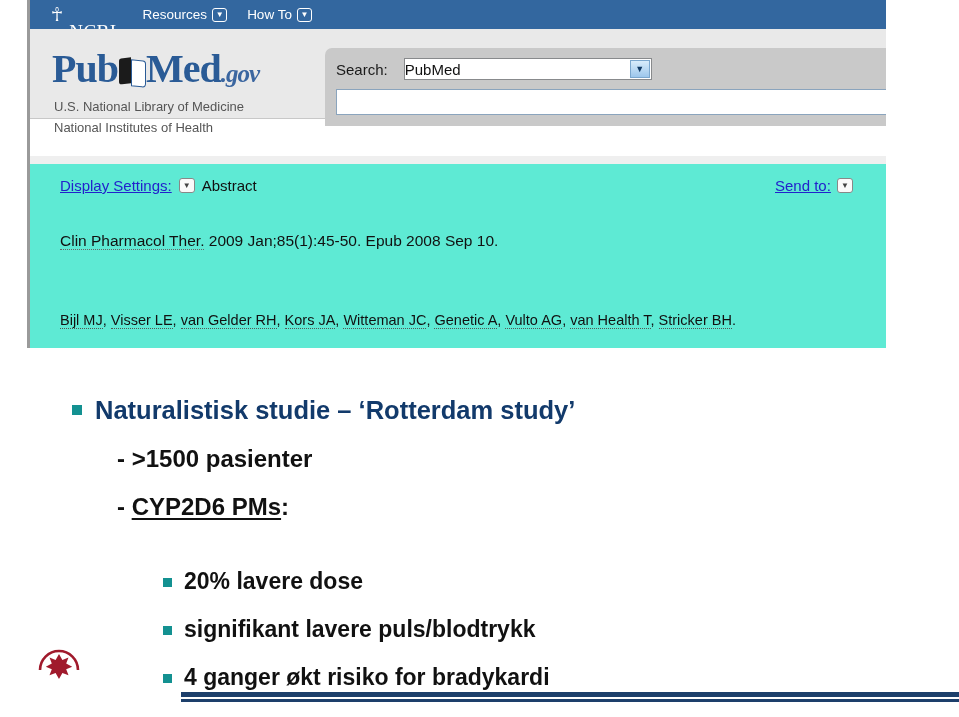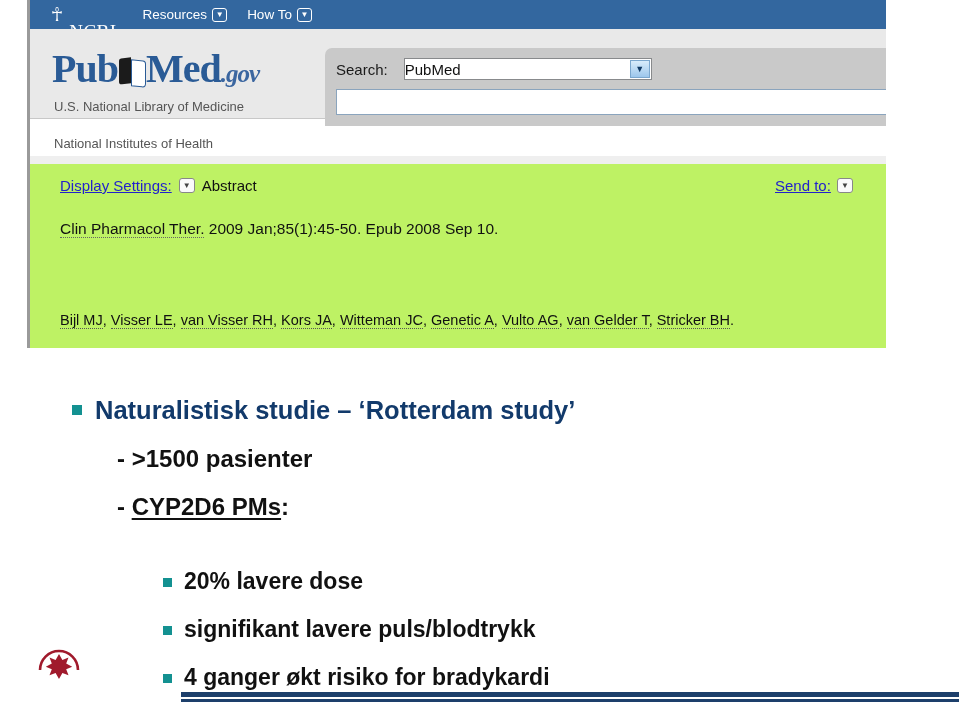--- a/index.html
+++ b/index.html
@@ -76,21 +76,21 @@
     border: 1px solid #2a5b96; border-radius: 0 3px 4px 0; transform: skewY(6deg);
   }
   .pm-logo .gov {
     font-size: 25px; font-style: italic; font-weight: 700; color: #3b66a0;
   }
   .nlm-line {
     position: absolute; left: 24px;
     font-size: 13px; color: #555555; white-space: nowrap;
   }
   .nlm-line.l1 { top: 70px; }
-  .nlm-line.l2 { top: 91px; margin-top: 16px; }
+  .nlm-line.l2 { top: 91px; }
 
   
   .search-panel {
     position: absolute; left: 295px; top: 19px;
     width: 600px; height: 78px;
     background: #c9c9c9;
     border-radius: 7px 7px 0 0;
   }
   .search-row {
     position: absolute; left: 11px; top: 10px;
@@ -121,42 +121,42 @@
   
   .mid-strip {
     position: absolute; left: 0; top: 156px;
     width: 859px; height: 8px;
     background: #efefef;
   }
 
   
   .result-area {
     position: absolute; left: 0; top: 164px;
-    width: 859px; height: 184px; background: #bef264; padding-left: 12px;
+    width: 859px; height: 184px; background: #5eead4; padding-left: 12px;
   }
   .row-settings {
     position: absolute; left: 30px; top: 13px;
     display: flex; align-items: center; gap: 7px;
   }
   .link-u {
     color: #2222cc; text-decoration: underline; font-size: 15px; white-space: nowrap;
   }
   .caret-box-grey {
     display: inline-flex; align-items: center; justify-content: center;
     width: 16px; height: 15px;
     border: 1px solid #888888; border-radius: 3px;
     background: #fafafa; color: #444444; font-size: 8px; line-height: 1;
   }
   .plain-15 { font-size: 15px; color: #111111; }
   .row-sendto {
     position: absolute; left: 745px; top: 13px;
     display: flex; align-items: center; gap: 6px;
   }
   .journal-line {
-    position: absolute; left: 30px; top: 56px;
+    position: absolute; left: 30px; top: 68px;
     font-size: 15.5px; color: #111111; white-space: nowrap;
   }
   .journal-line .jname {
     border-bottom: 1px dotted #666666;
   }
   .article-title {
     position: absolute; left: 30px; top: 83px;
     width: 812px;
     font-size: 20px; font-weight: 700; color: #111111;
     line-height: 1.28;
@@ -277,26 +277,26 @@
       </div>
 
       <div class="journal-line">
         <span class="jname">Clin Pharmacol Ther.</span><span> 2009 Jan;85(1):45-50. Epub 2008 Sep 10.</span>
       </div>
 
 
       <div class="authors">
         <span class="au">Bijl MJ</span>,
         <span class="au">Visser LE</span>,
-        <span class="au">van Visser RH</span>,
+        <span class="au">van Gelder RH</span>,
         <span class="au">Kors JA</span>,
         <span class="au">Witteman JC</span>,
         <span class="au">Genetic A</span>,
         <span class="au">Vulto AG</span>,
-        <span class="au">van Gelder T</span>,
+        <span class="au">van Health T</span>,
         <span class="au">Stricker BH</span>.
       </div>
     </div>
   </div>
 
   <div class="bullet-l1">
     <span class="sq-teal"></span>
     <span class="l1-text">Naturalistisk studie – ‘Rotterdam study’</span>
   </div>
 

